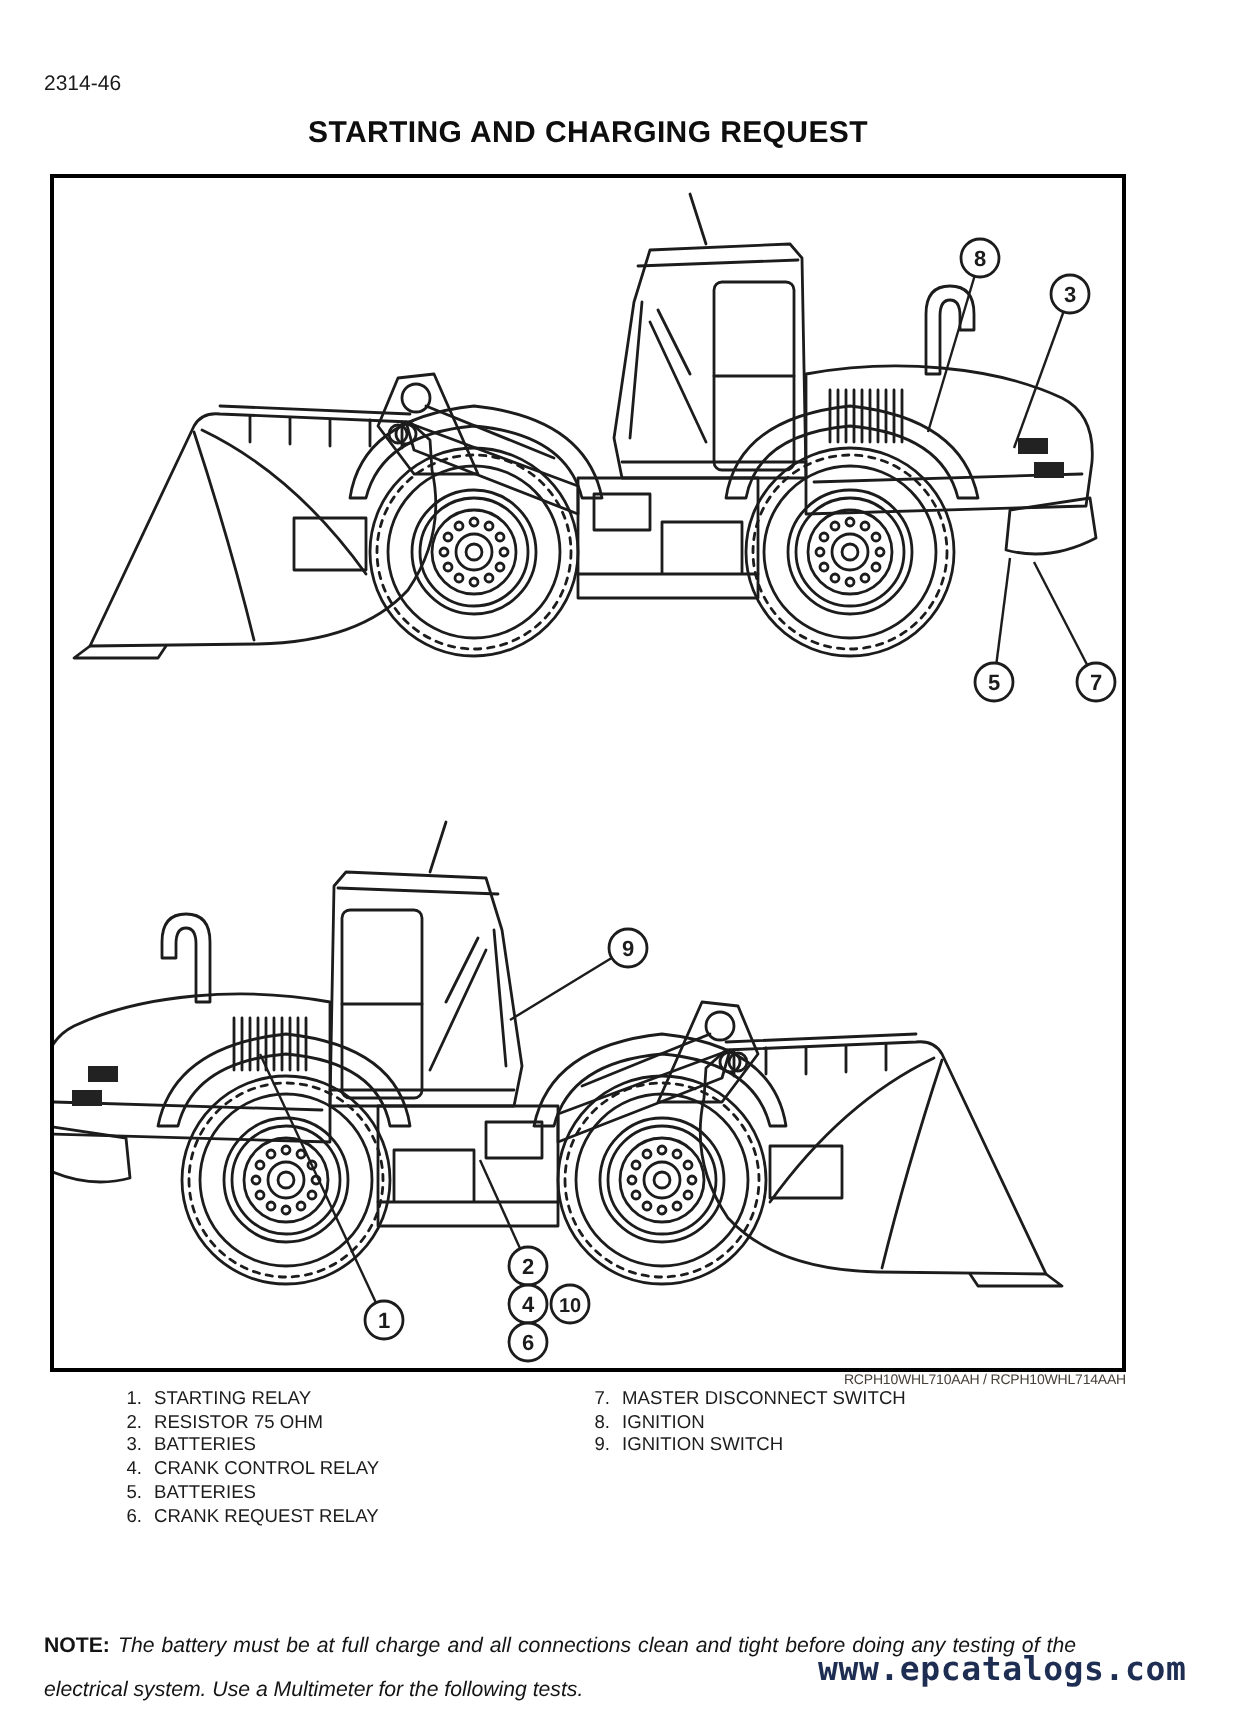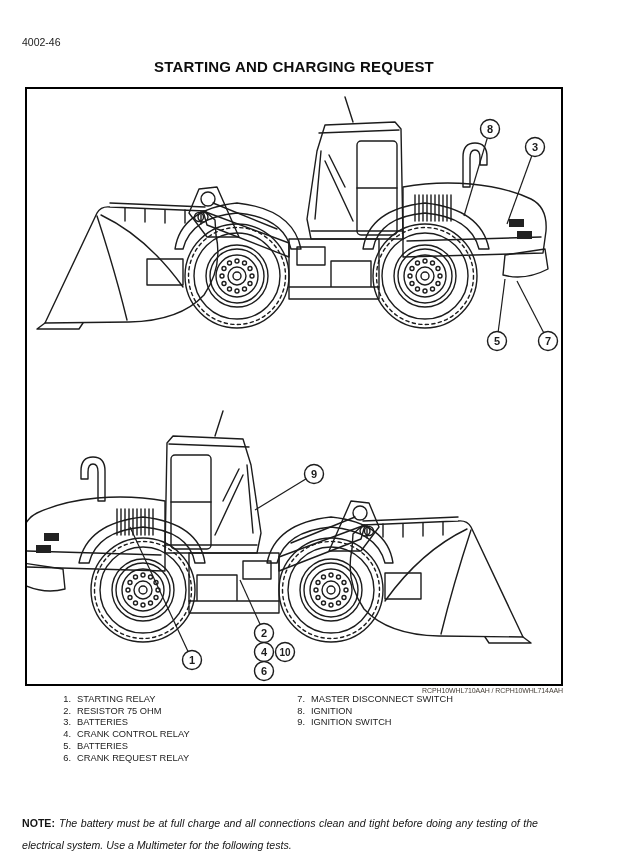--- a/index.html
+++ b/index.html
@@ -45,21 +45,21 @@
     font-size:16.5px; letter-spacing:0.3px; color:#1e2d52; cursor:pointer;
     text-decoration:none;
   }
   svg .ink { stroke:#1c1c1c; fill:none; stroke-width:1.4; stroke-linejoin:round; stroke-linecap:round; }
 </style>
 </head>
 <body>
 
 <div class="page">
 
-  <div class="page-number">4002-46</div>
+  <div class="page-number">2314-46</div>
 
   <div class="title">STARTING AND CHARGING REQUEST</div>
 
   <div class="figure-box">
 
     <svg id="fig-top" class="fig" viewBox="0 0 534 292" xmlns="http://www.w3.org/2000/svg">
       <defs>
         <g id="wheelArt">
           <circle class="ink" r="52" fill="#fff" stroke-width="2"></circle>
           <circle class="ink" r="48.5" stroke-width="5" stroke-dasharray="3.2 3.4"></circle>
@@ -232,14 +232,15 @@
           <span class="legend-num">9.</span>
           <span class="legend-label">IGNITION SWITCH</span>
         </div>
       </div>
   </div>
 
   <p class="note">
     <b>NOTE:</b><i>The battery must be at full charge and all connections clean and tight before doing any testing of the electrical system. Use a Multimeter for the following tests.</i>
   </p>
 
+  <a class="watermark">www.epcatalogs.com</a>
 
 </div>
 
 </body></html>

